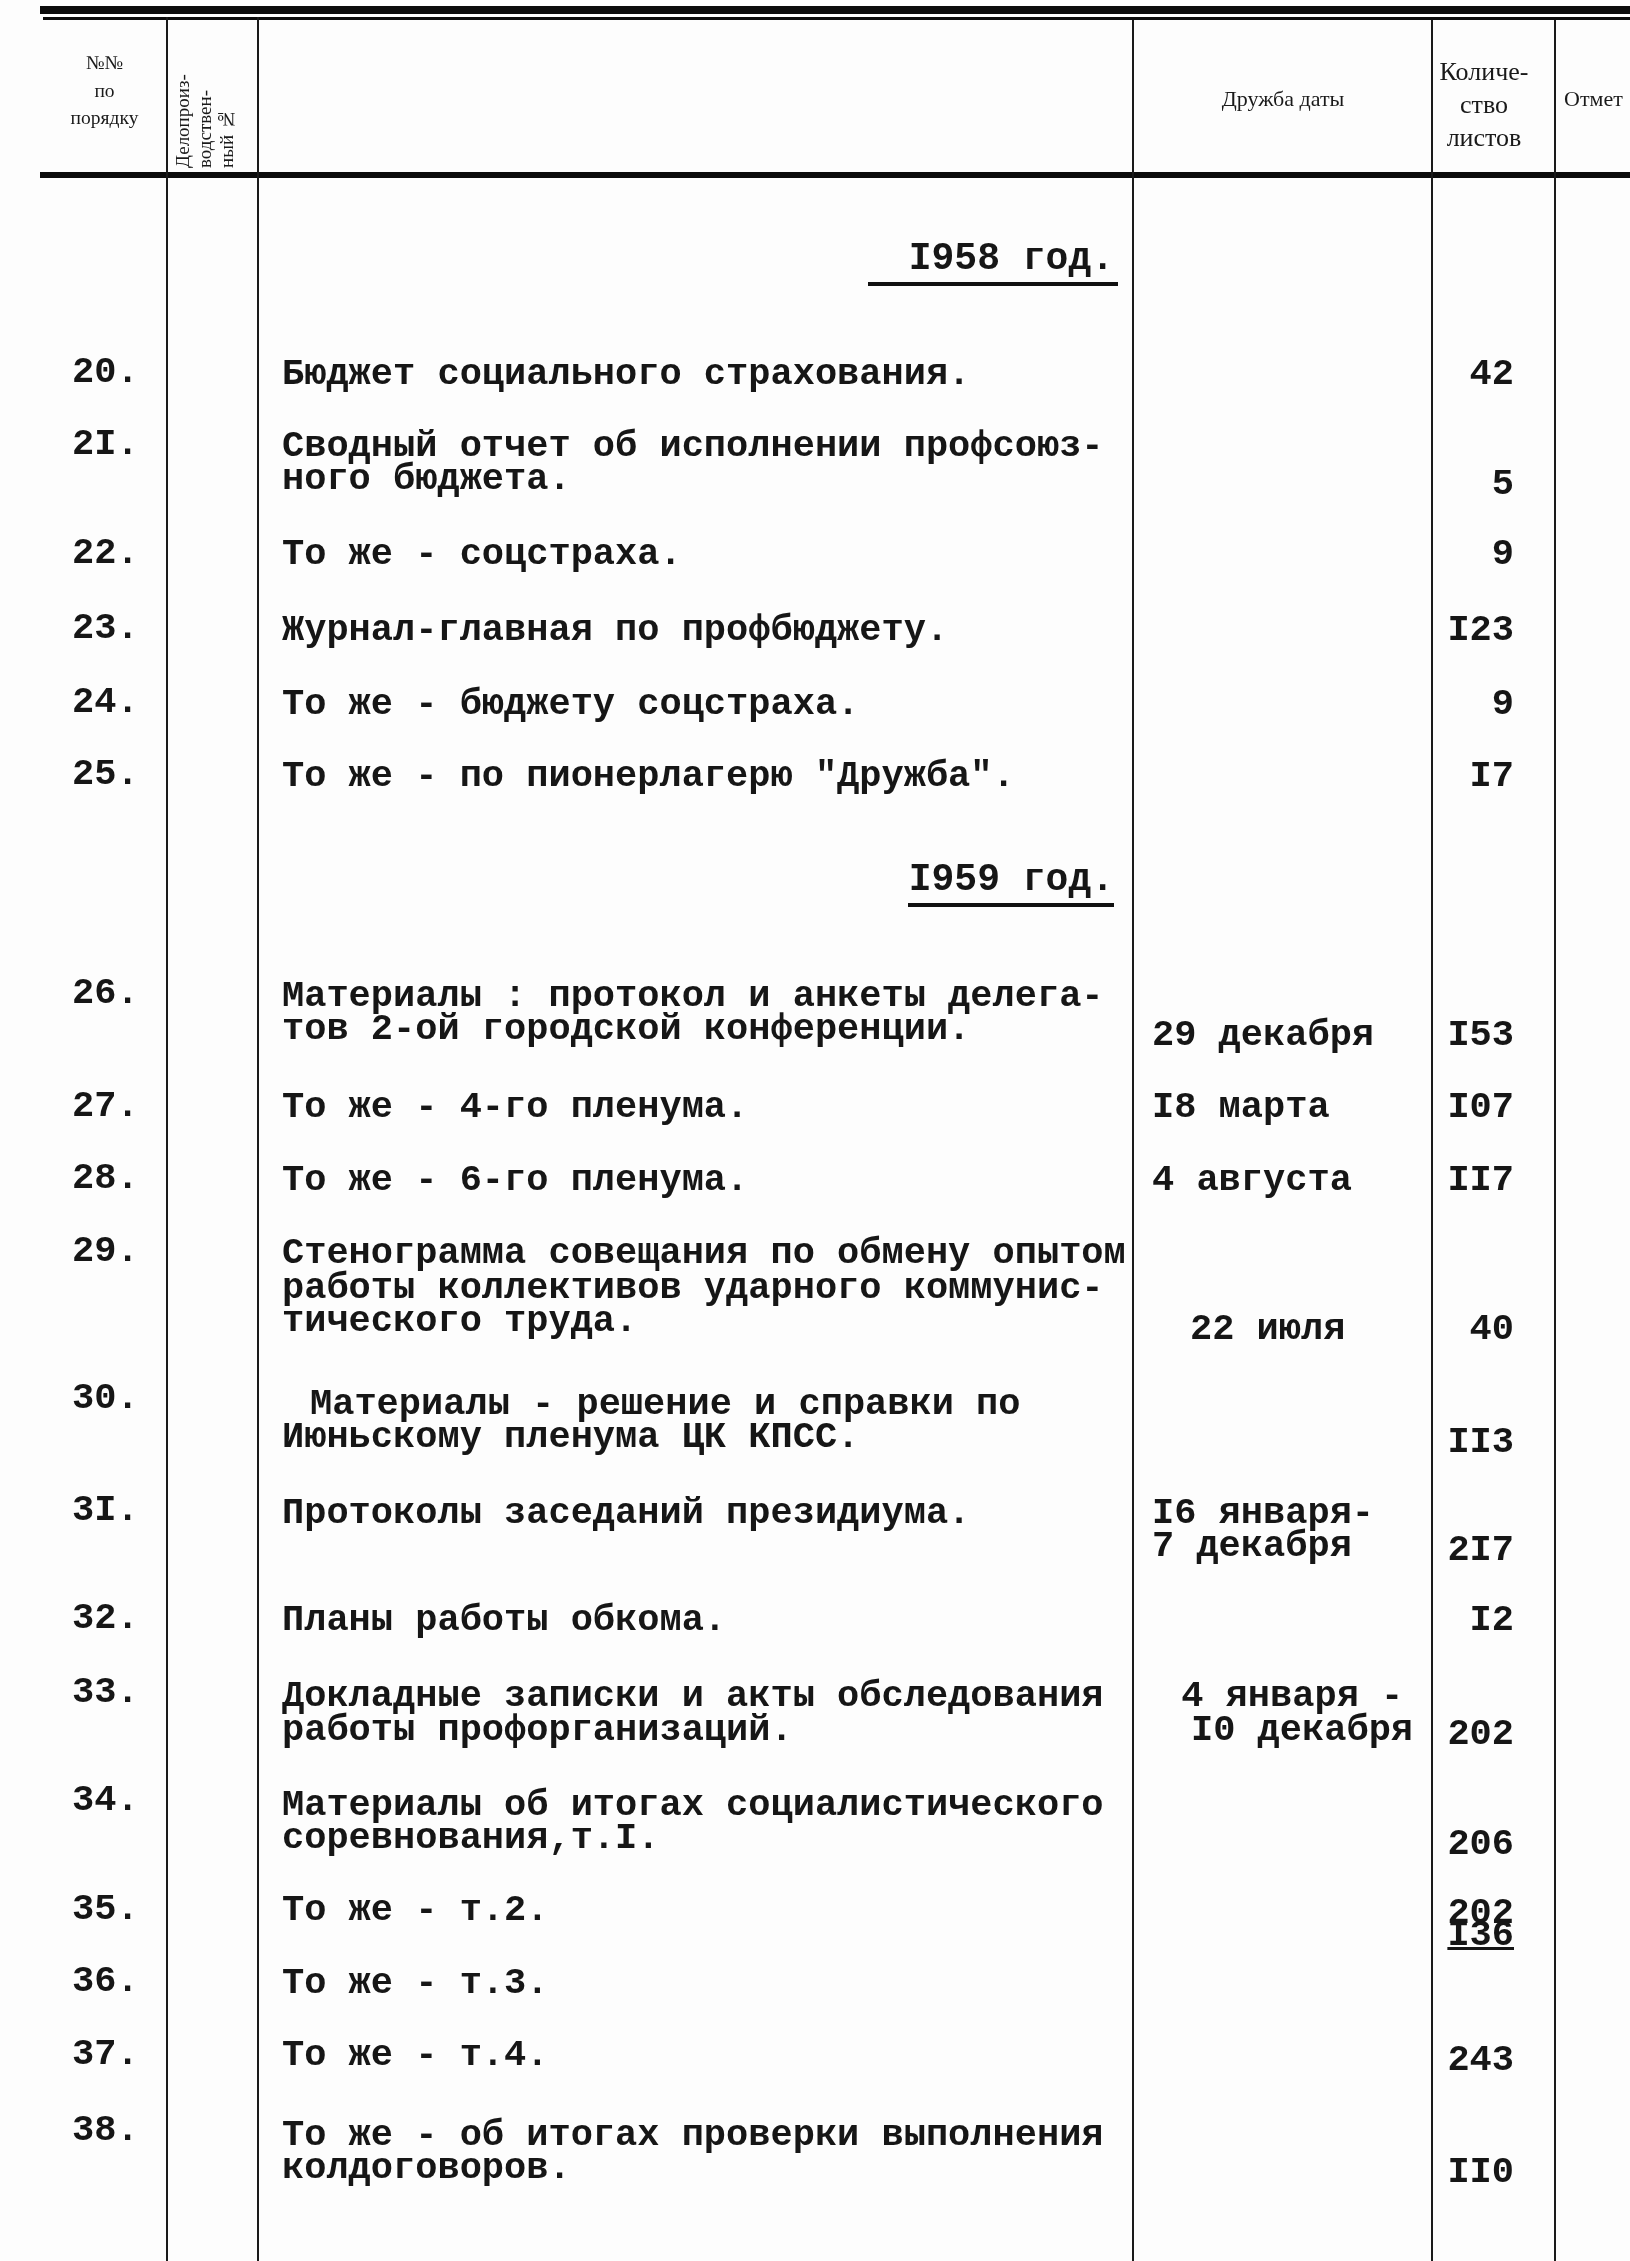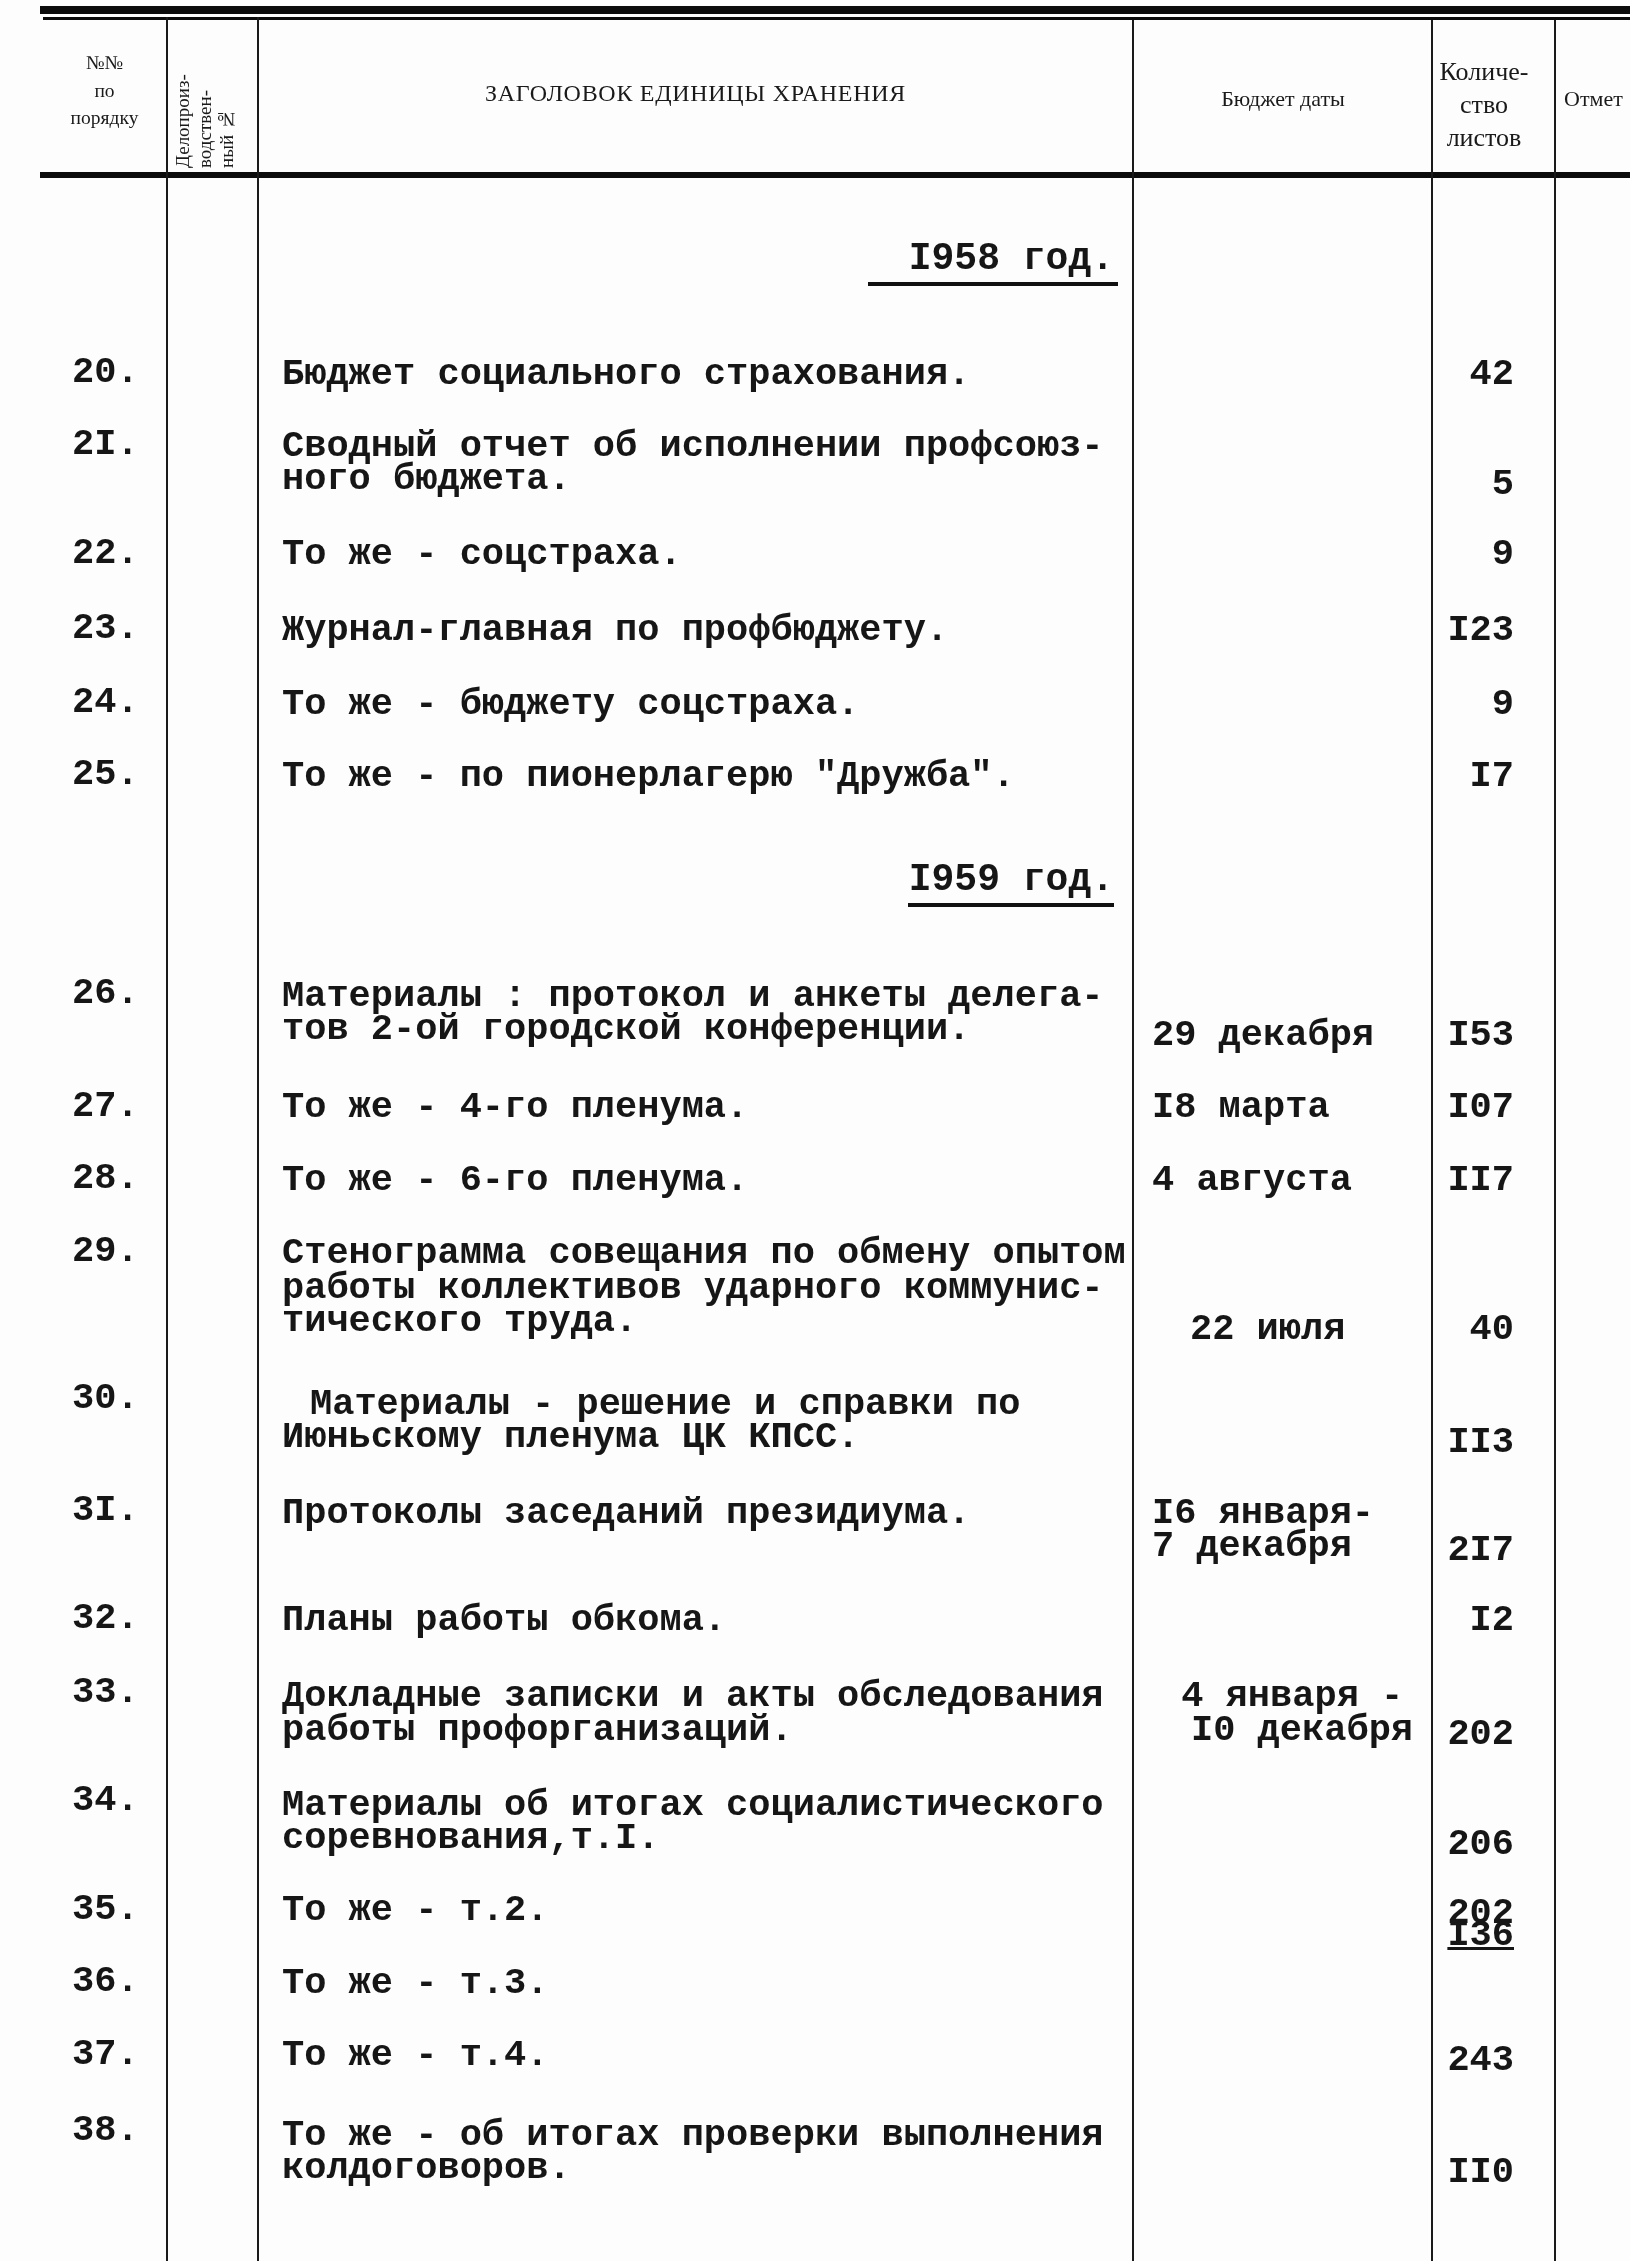--- a/index.html
+++ b/index.html
@@ -38,22 +38,21 @@
   <div class="hdr hdr-small" style="left:43px; top:49px; width:123px;">
     <div>№№</div>
     <div>по</div>
     <div>порядку</div>
   </div>
   <div class="vert" style="left:172px; top:26px; height:142px;">
     <div>Делопроиз-</div>
     <div>водствен-</div>
     <div>ный №</div>
   </div>
-  <div class="hdr hdr-title" style="left:259px; top:80px; width:873px;">ЗАГОЛОВОК ЕДИНИЦЫ ХРАНЕНИЯ</div>
-  <div class="hdr hdr-small" style="left:1135px; top:85px; width:296px; font-size:22px;">Бюджет даты</div>
+  <div class="hdr hdr-small" style="left:1135px; top:85px; width:296px; font-size:22px;">Дружба даты</div>
   <div class="hdr hdr-small" style="left:1433px; top:55px; width:102px; font-size:26px; line-height:33px;">
     <div>Количе-</div>
     <div>ство</div>
     <div>листов</div>
   </div>
   <div class="hdr hdr-small" style="left:1564px; top:85px; width:87px; text-align:left; font-size:22px;">Отмет</div>
 
   <div class="year" style="left:868px; top:237px; width:246px;">I958 год.</div>
   <div class="year-underline" style="left:868px; top:282px; width:250px;"></div>
 

